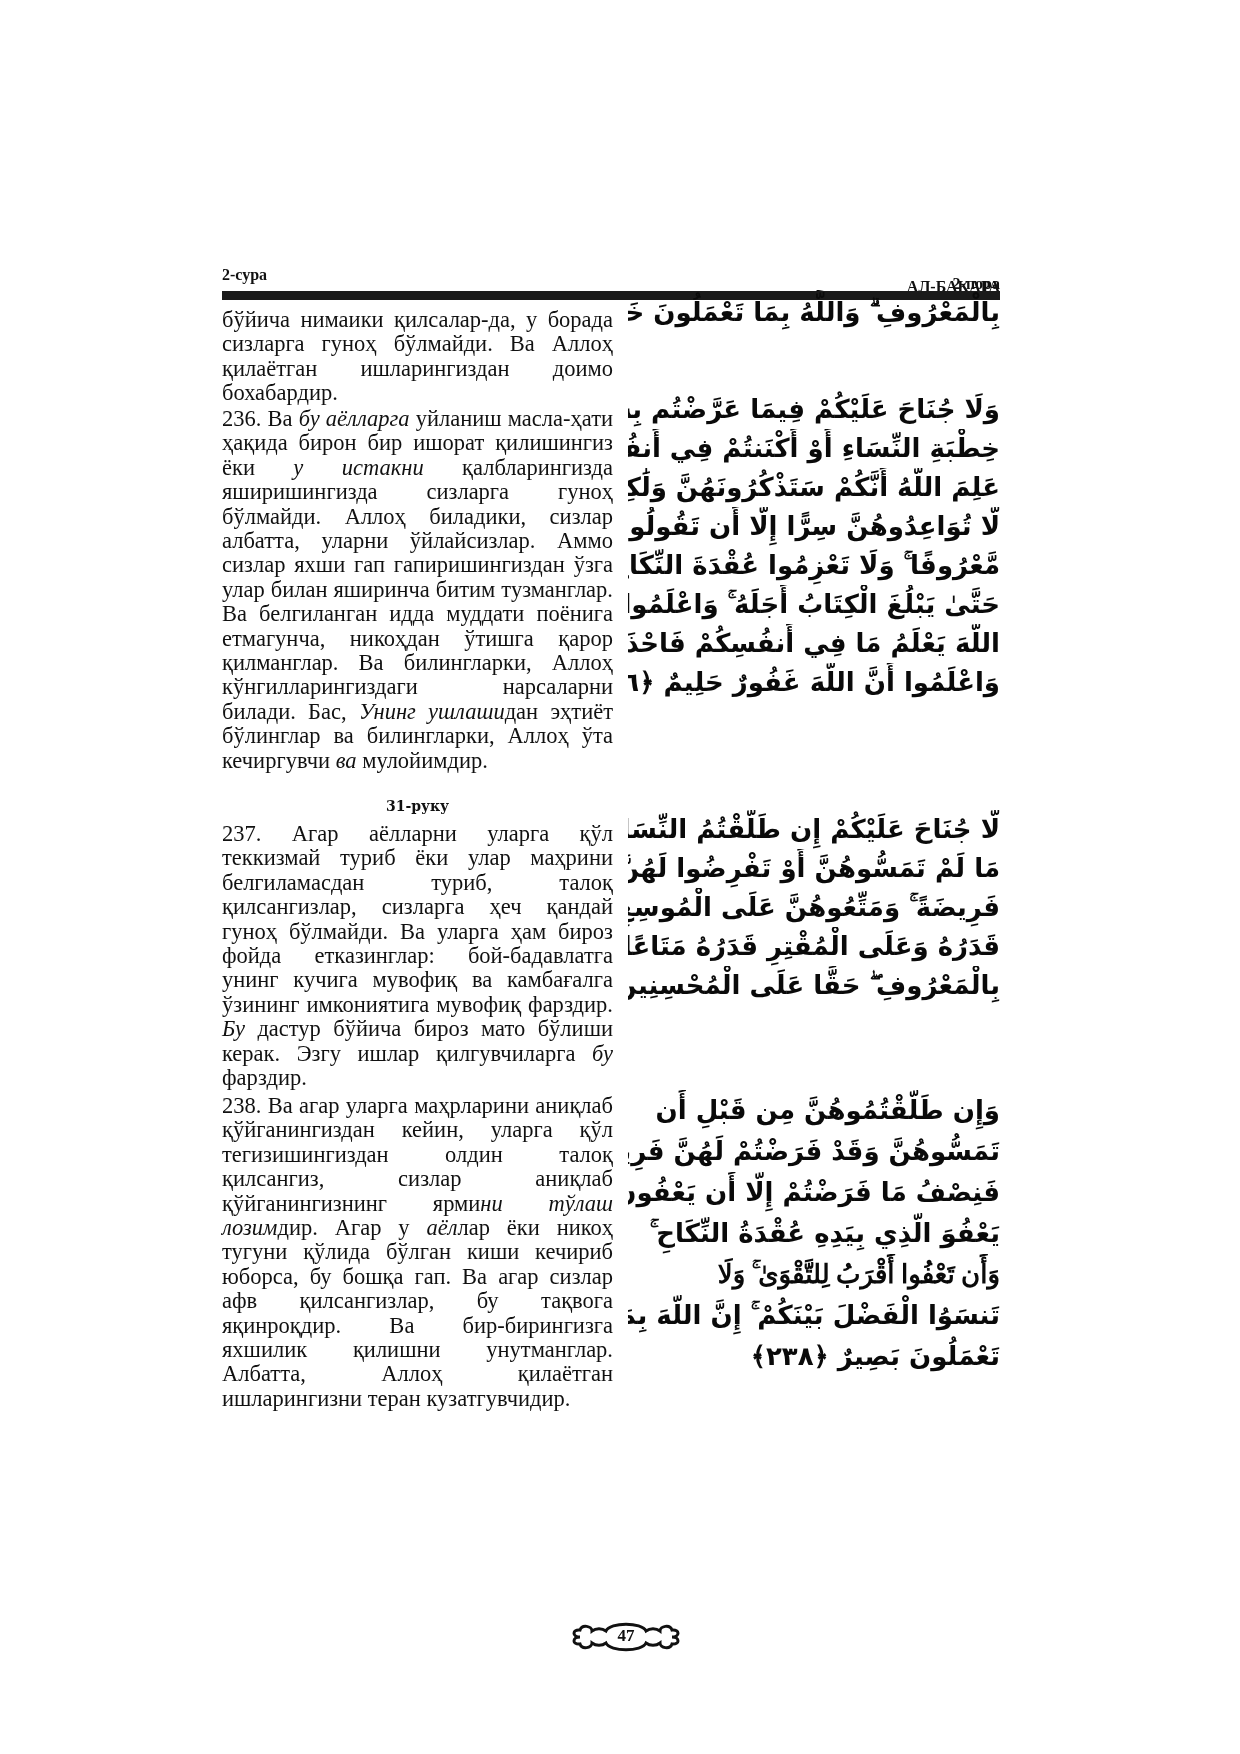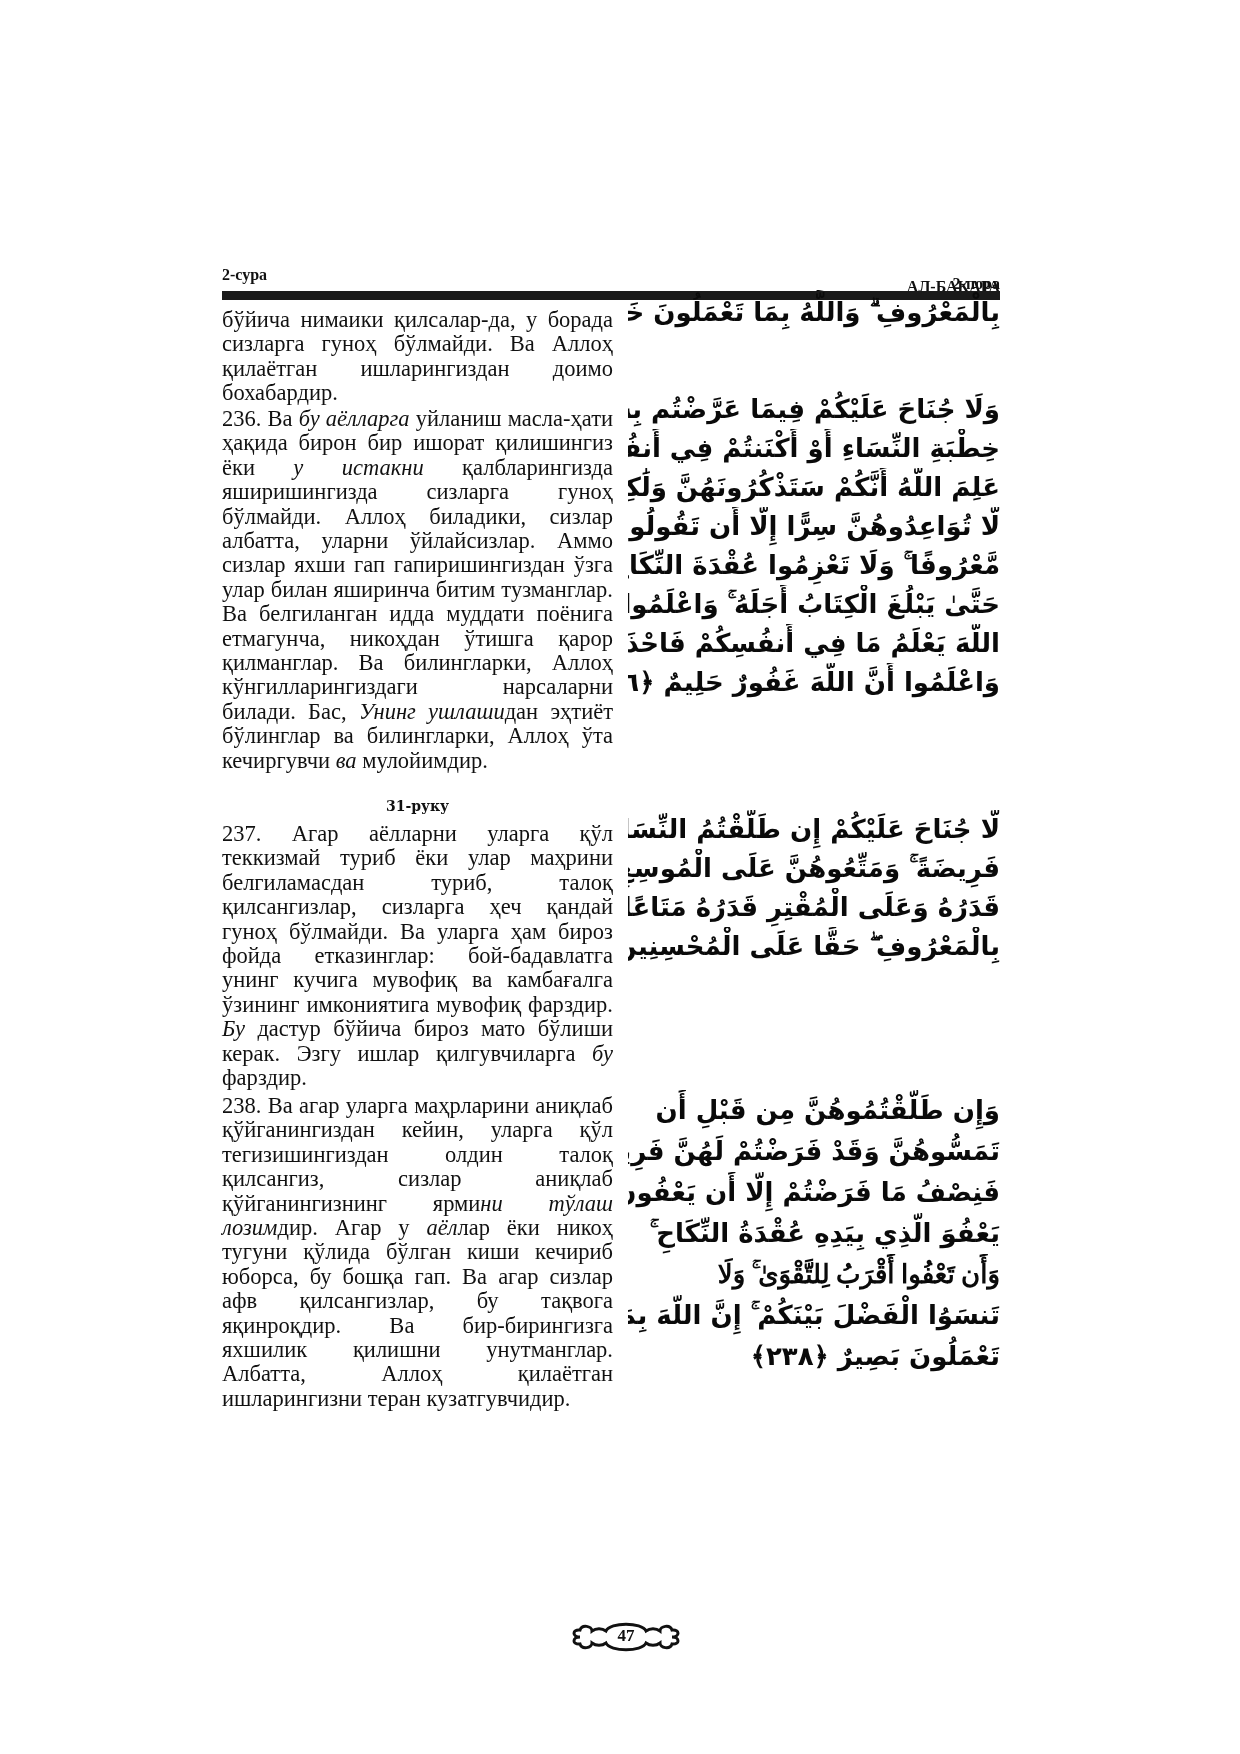--- a/index.html
+++ b/index.html
@@ -61,20 +61,21 @@
     <div class="line" style="height: auto;">خِطْبَةِ النِّسَاءِ أَوْ أَكْنَنتُمْ فِي أَنفُسِكُمْ ۚ</div>
     <div class="line" style="height: auto;">عَلِمَ اللَّهُ أَنَّكُمْ سَتَذْكُرُونَهُنَّ وَلَٰكِن</div>
     <div class="line" style="height: auto;">لَّا تُوَاعِدُوهُنَّ سِرًّا إِلَّا أَن تَقُولُوا قَوْلًا</div>
     <div class="line" style="height: auto;">مَّعْرُوفًا ۚ وَلَا تَعْزِمُوا عُقْدَةَ النِّكَاحِ</div>
     <div class="line" style="height: auto;">حَتَّىٰ يَبْلُغَ الْكِتَابُ أَجَلَهُ ۚ وَاعْلَمُوا أَنَّ</div>
     <div class="line" style="height: auto;">اللَّهَ يَعْلَمُ مَا فِي أَنفُسِكُمْ فَاحْذَرُوهُ ۚ</div>
     <div class="line" style="height: auto;">وَاعْلَمُوا أَنَّ اللَّهَ غَفُورٌ حَلِيمٌ ﴿٢٣٦﴾</div>
   </div>
 <div class="arabic" style="top:810px; line-height:39px;">
     <div class="line" style="height: auto;">لَّا جُنَاحَ عَلَيْكُمْ إِن طَلَّقْتُمُ النِّسَاءَ</div>
+    <div class="line" style="height: auto;">مَا لَمْ تَمَسُّوهُنَّ أَوْ تَفْرِضُوا لَهُنَّ</div>
     <div class="line" style="height: auto;">فَرِيضَةً ۚ وَمَتِّعُوهُنَّ عَلَى الْمُوسِعِ</div>
     <div class="line" style="height: auto;">قَدَرُهُ وَعَلَى الْمُقْتِرِ قَدَرُهُ مَتَاعًا</div>
     <div class="line" style="height: auto;">بِالْمَعْرُوفِ ۖ حَقًّا عَلَى الْمُحْسِنِينَ ﴿٢٣٧﴾</div>
   </div>
 <div class="arabic" style="top:1090px; line-height:41px;">
     <div class="line" style="height: auto;">وَإِن طَلَّقْتُمُوهُنَّ مِن قَبْلِ أَن</div>
     <div class="line" style="height: auto;">تَمَسُّوهُنَّ وَقَدْ فَرَضْتُمْ لَهُنَّ فَرِيضَةً</div>
     <div class="line" style="height: auto;">فَنِصْفُ مَا فَرَضْتُمْ إِلَّا أَن يَعْفُونَ أَوْ</div>
     <div class="line" style="height: auto;">يَعْفُوَ الَّذِي بِيَدِهِ عُقْدَةُ النِّكَاحِ ۚ</div>
     <div class="line" style="height: auto; font-family: Liberation Serif, serif;">وَأَن تَعْفُوا أَقْرَبُ لِلتَّقْوَىٰ ۚ وَلَا</div>

